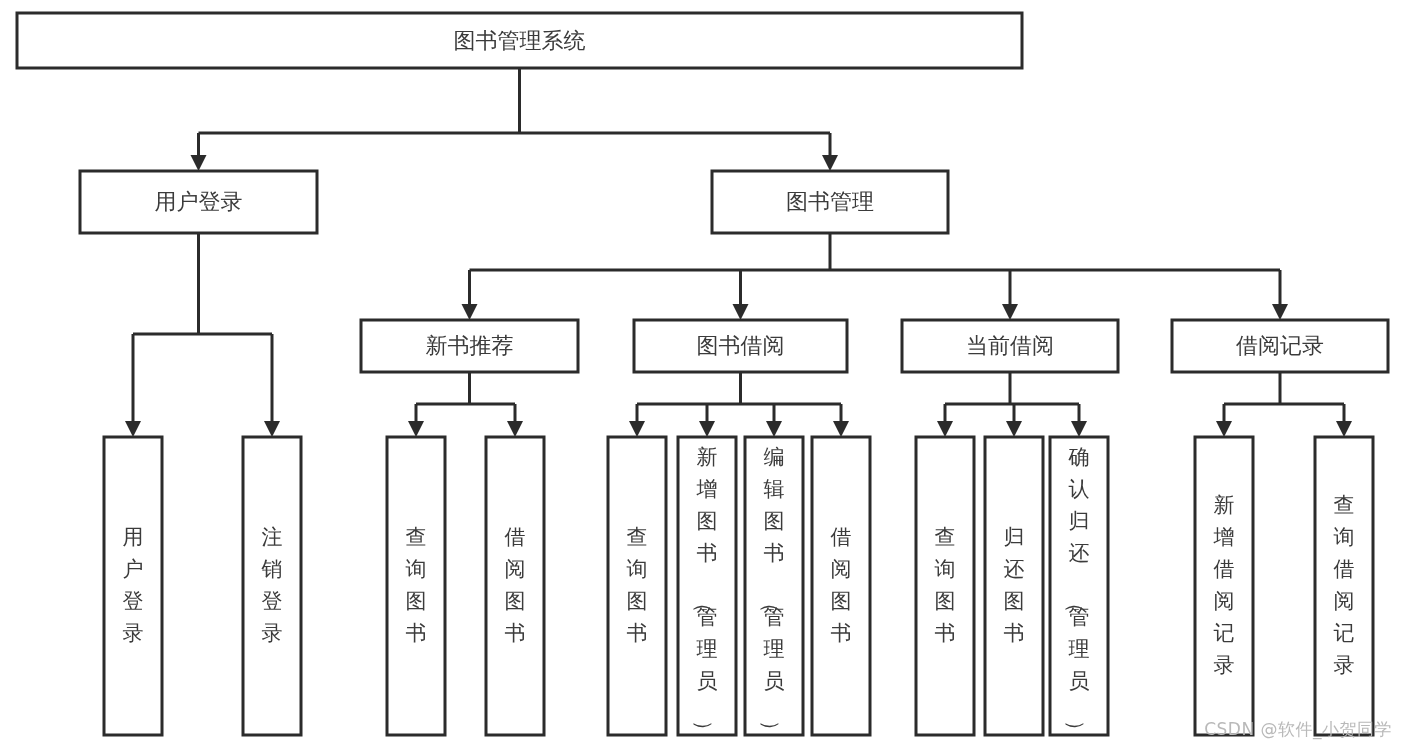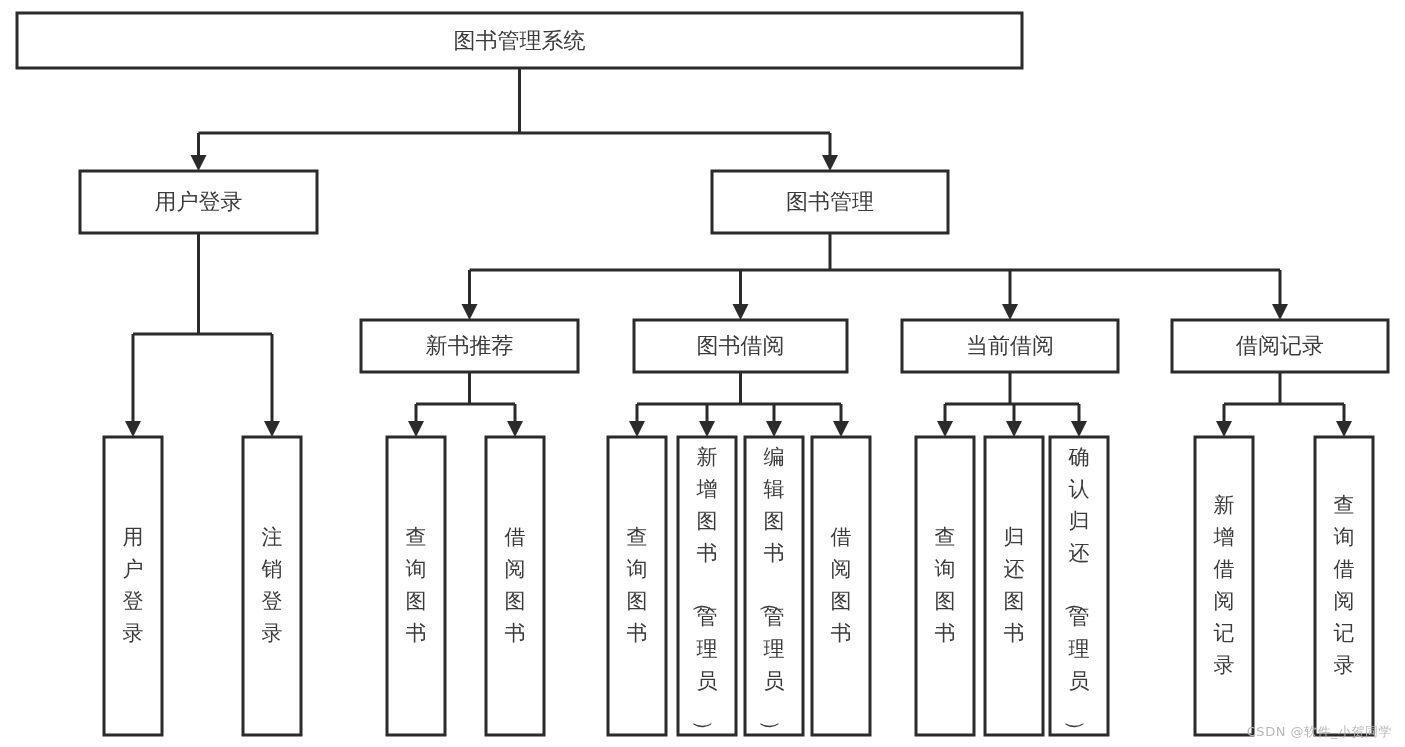--- a/index.html
+++ b/index.html
@@ -34,21 +34,21 @@
     white-space:pre;
   }
   .node-label.vertical{
     font-size:21px;
   }
   .watermark{
     position:absolute;
     right:8px;
     bottom:6px;
     color:#b9b9b9;
-    font-size:13px;
+    font-size:17px;
     font-family:"DejaVu Sans","Liberation Sans",sans-serif;
     letter-spacing:0.5px;
     user-select:none;
     white-space:nowrap;
   }
 </style>
 </head>
 <body>
 
 <div id="diagram-root">

